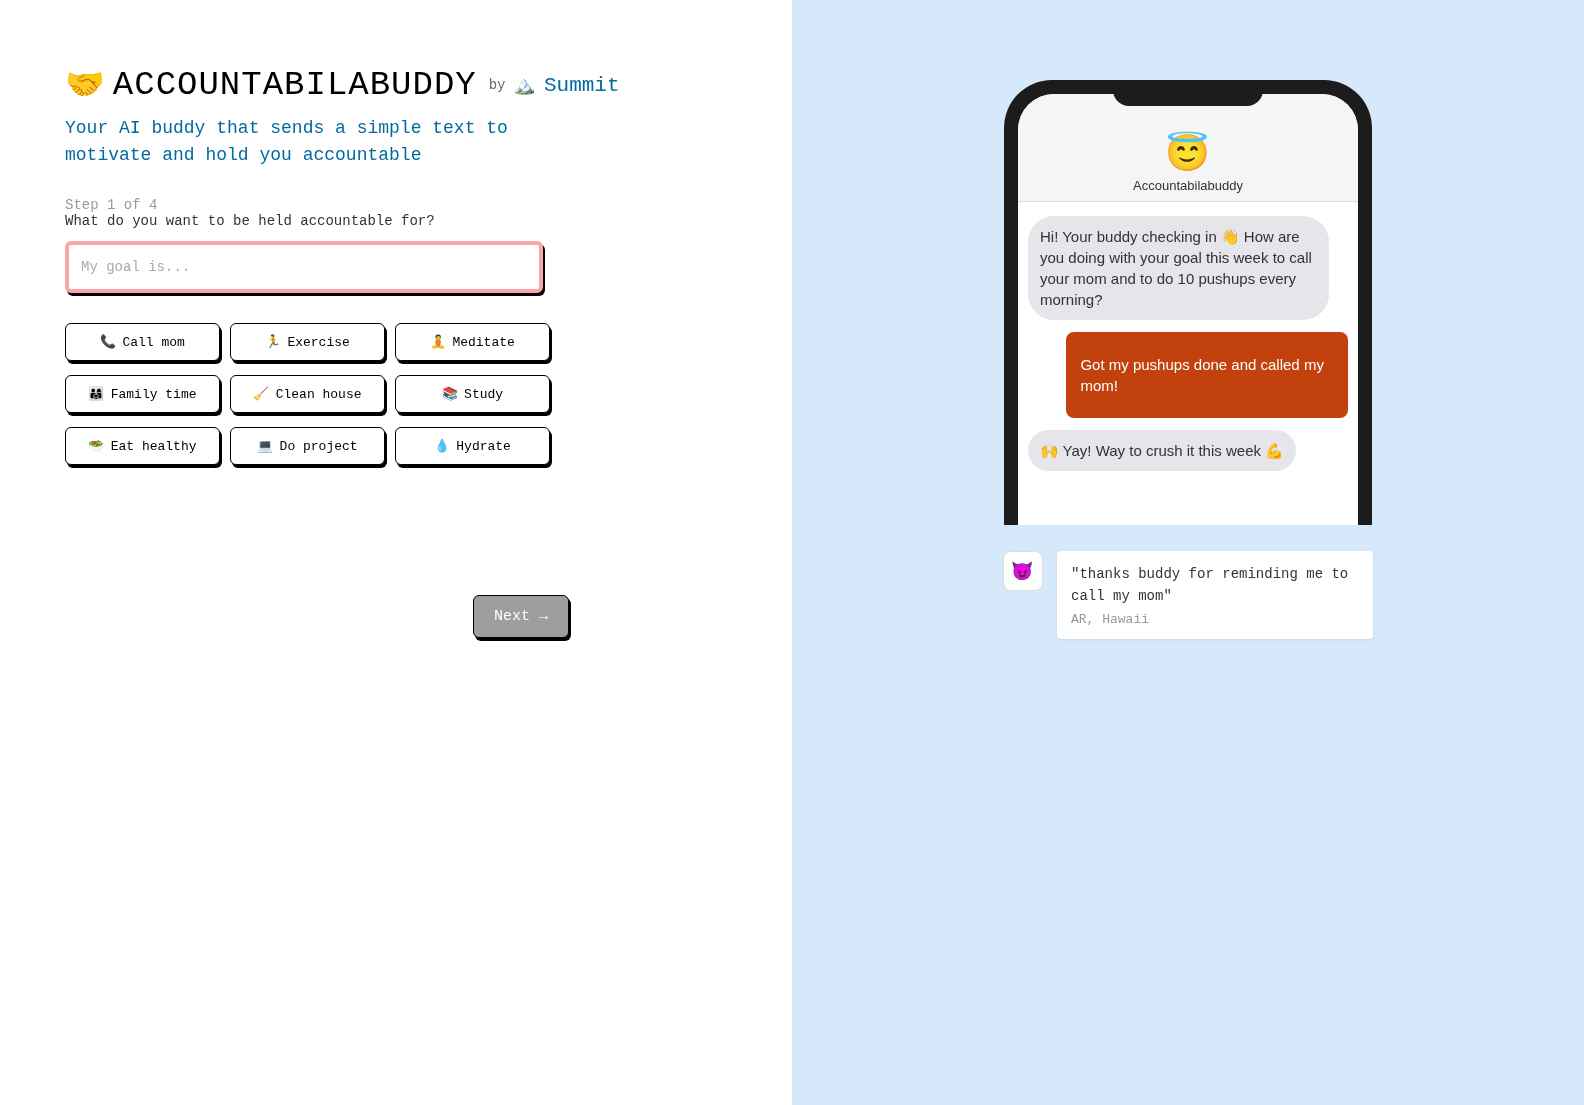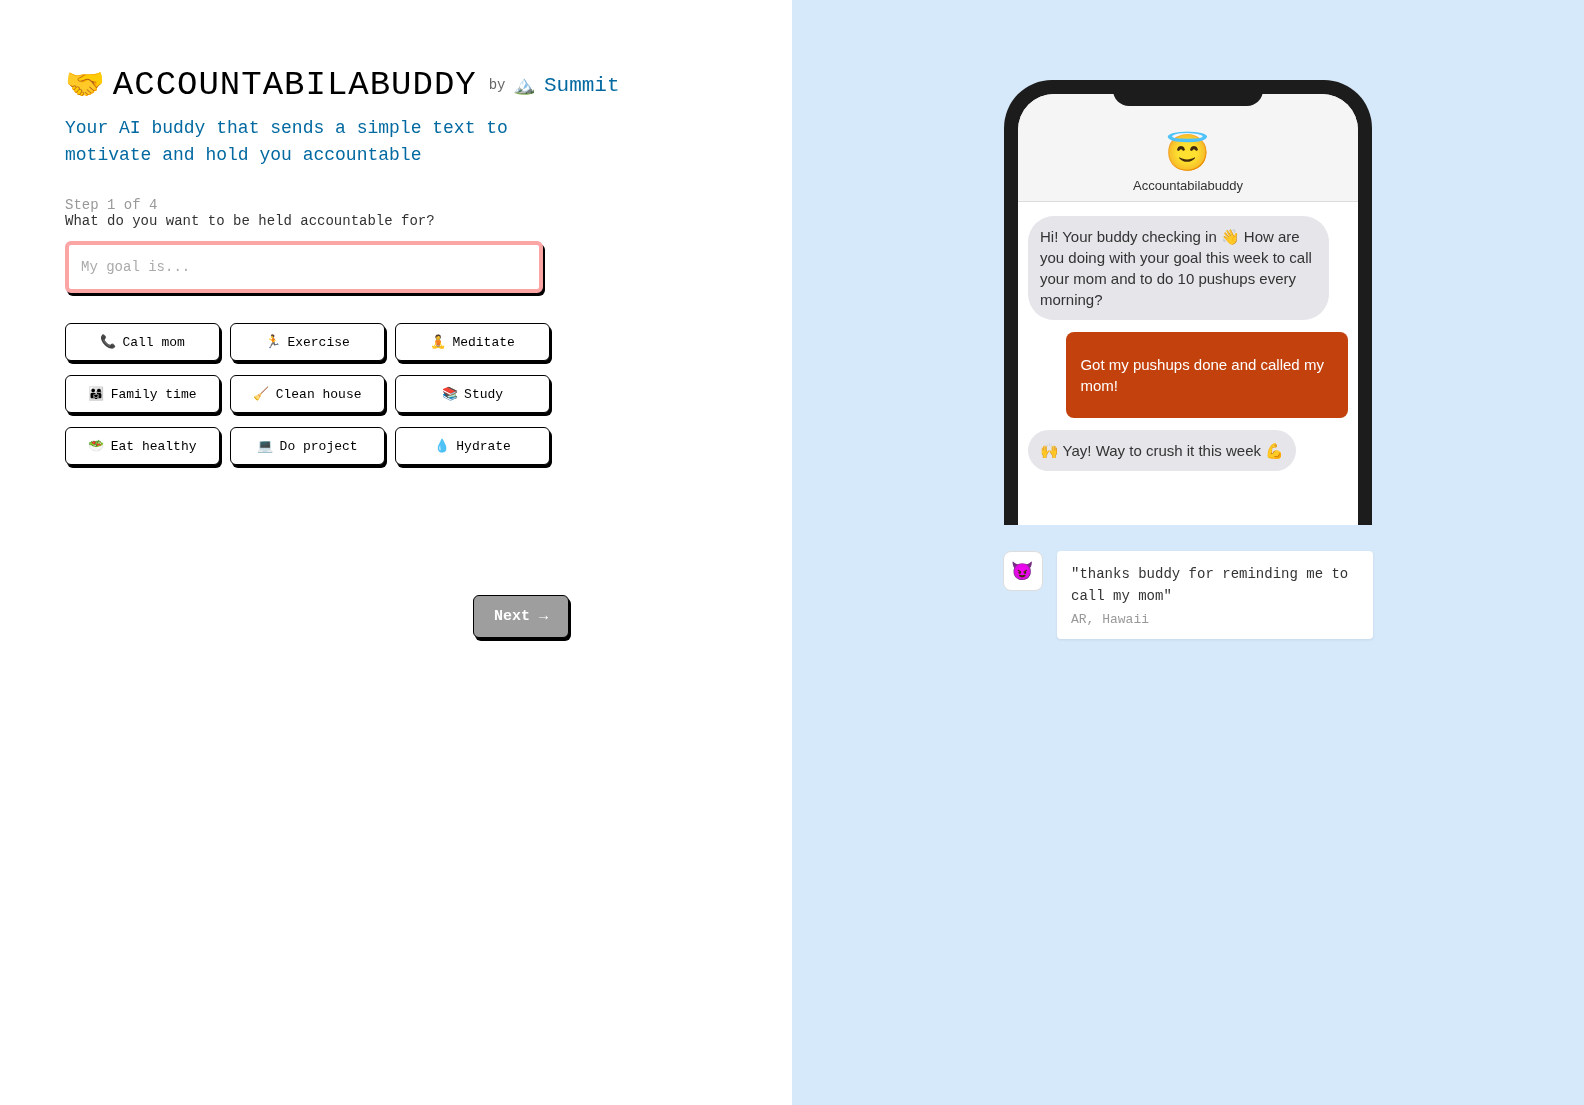--- a/index.html
+++ b/index.html
@@ -108,21 +108,20 @@
       margin-left: 408px;
       padding: 12px 20px;
       background: #9e9e9e;
       border: 1px solid #000;
       border-radius: 6px;
       box-shadow: 2px 3px 0 #000;
       color: #fff;
       font-family: 'Courier New', monospace;
       font-size: 15px;
       cursor: pointer;
-      font-weight: bold;
     }
 
     
     .phone {
       width: 368px;
       height: 445px;
       background: #1c1c1c;
       border-radius: 48px 48px 0 0;
       padding: 14px 14px 0 14px;
       position: relative;

